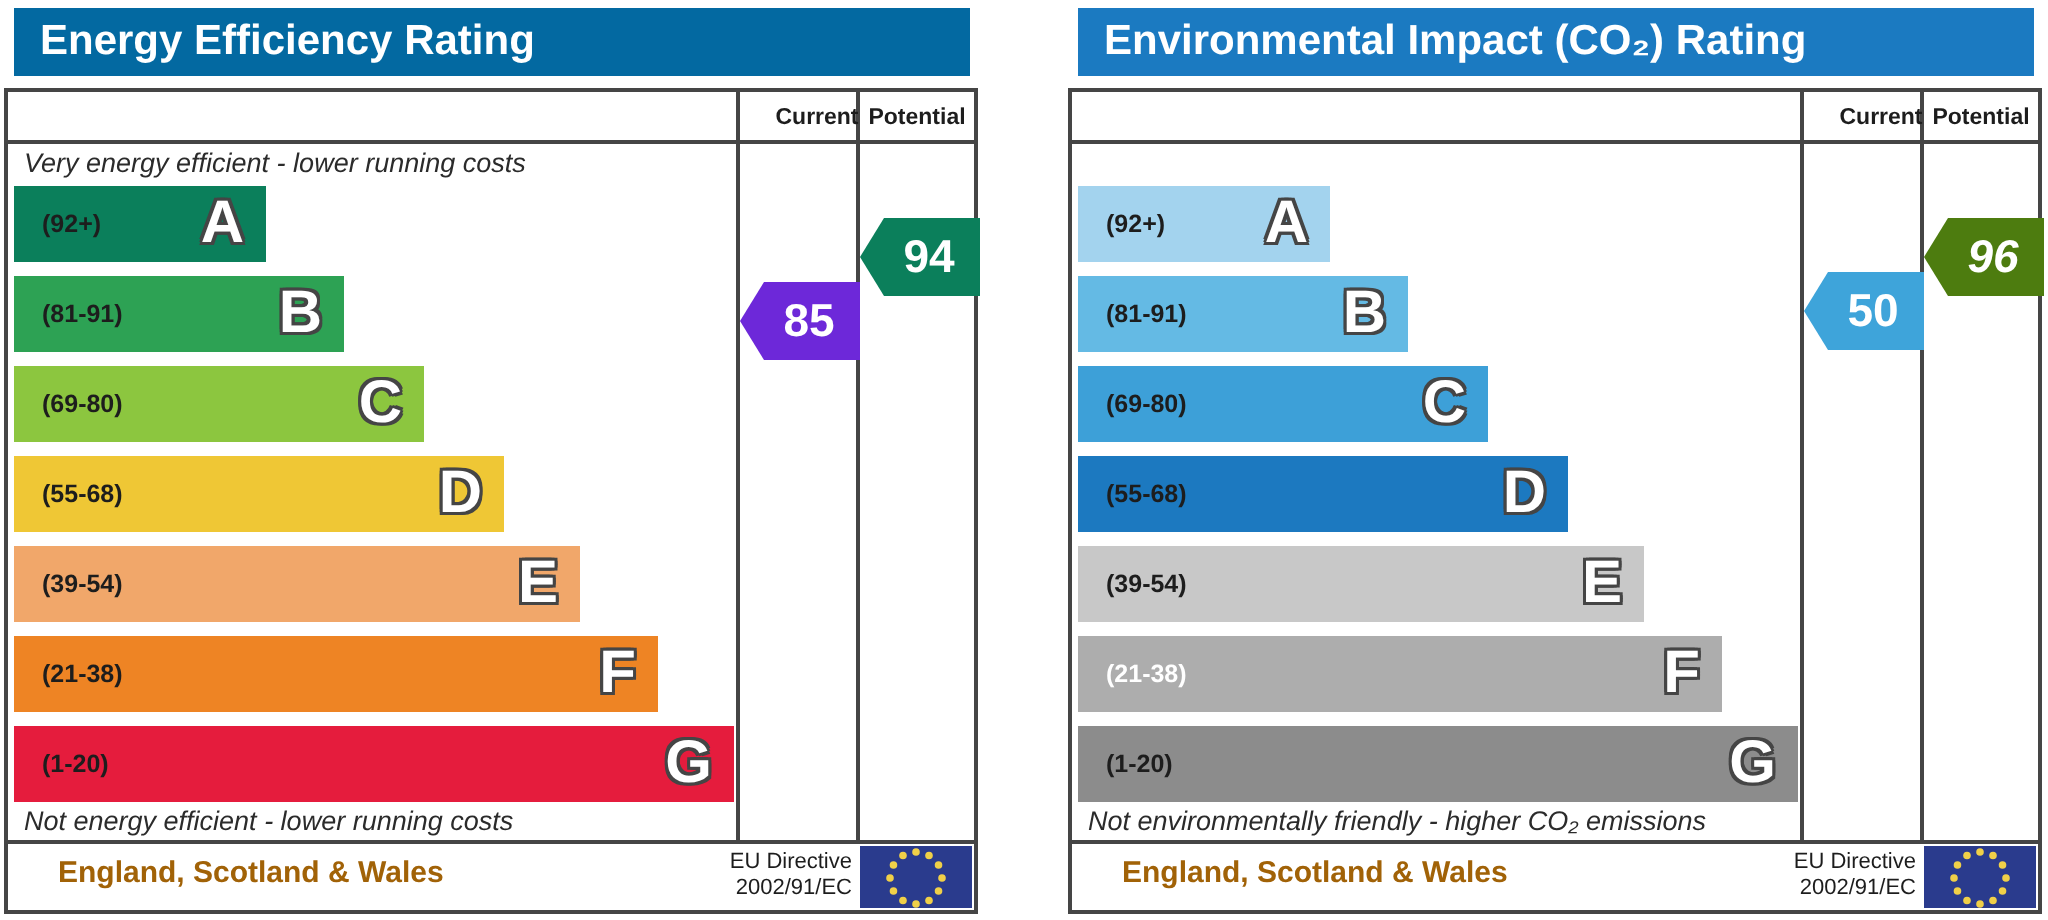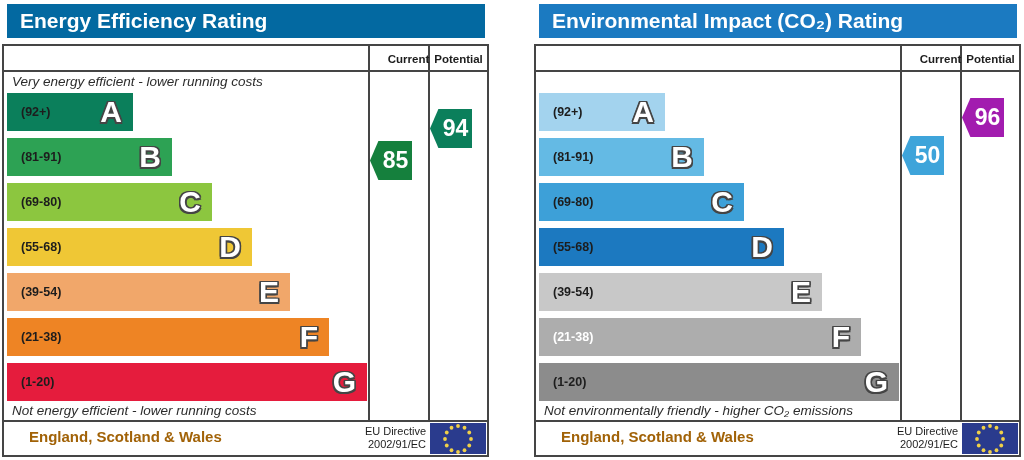--- a/index.html
+++ b/index.html
@@ -18,21 +18,21 @@
   .colhead.cur{left:366px;width:77px;} .colhead.pot{left:426px;width:57px;}
   .note{position:absolute;left:8px;width:350px;height:18px;line-height:18px;
         font-size:13.5px;font-style:italic;color:#2b2b2b;white-space:nowrap;}
   .note.top{top:27px;} .note.bottom{top:356px;}
   .band{position:absolute;left:3px;height:38px;display:flex;align-items:center;
         justify-content:space-between;padding:0 11px 0 14px;box-sizing:border-box;}
   .range{font-size:12.5px;font-weight:bold;color:#1d1d1d;white-space:nowrap;}
   .letter{font-size:30px;font-weight:bold;color:#ffffff;line-height:1;
      text-shadow:-1.5px -1.5px 0 #454545,1.5px -1.5px 0 #454545,-1.5px 1.5px 0 #454545,
       1.5px 1.5px 0 #454545,-1.5px 0 0 #454545,1.5px 0 0 #454545,0 -1.5px 0 #454545,0 1.5px 0 #454545;}
-  .arrow{position:absolute;width:42px;height:39px;display:flex;align-items:center;justify-content:center;
+  .arrow{position:absolute;width:60px;height:39px;display:flex;align-items:center;justify-content:center;
          padding-left:9px;box-sizing:border-box;color:#ffffff;font-size:23px;font-weight:bold;
          clip-path:polygon(0 50%,20% 0,100% 0,100% 100%,20% 100%);}
   .footer-region{position:absolute;left:25px;top:382px;font-size:15px;font-weight:bold;color:#a16207;}
   .directive{position:absolute;left:340px;top:379px;width:82px;text-align:right;
              font-size:11px;line-height:13px;color:#1d1d1d;}
   .flag{position:absolute;left:426px;top:377px;width:56px;height:31px;display:flex;
         align-items:center;justify-content:center;}
 </style>
 </head>
 <body>
@@ -73,21 +73,21 @@
       </div>
       <div class="band" style="top: 272px; width: 322px; background-color: rgb(238, 132, 36);">
         <span class="range" style="color: rgb(29, 29, 29);">(21-38)</span>
         <span class="letter">F</span>
       </div>
       <div class="band" style="top: 317px; width: 360px; background-color: rgb(229, 28, 61);">
         <span class="range" style="color: rgb(29, 29, 29);">(1-20)</span>
         <span class="letter">G</span>
       </div>
 
-      <div class="arrow" style="left: 366px; top: 95px; background-color: #15803d;">85</div>
+      <div class="arrow" style="left: 366px; top: 95px; background-color: #6d28d9;">85</div>
       <div class="arrow" style="left: 426px; top: 63px; background-color: rgb(11, 127, 91);">94</div>
 
       <div class="footer-region">England, Scotland &amp; Wales</div>
       <div class="directive">
         <div>EU Directive</div>
         <div>2002/91/EC</div>
       </div>
       <div class="flag" style="background-color: rgb(42, 59, 141);">
         <svg width="54" height="30" viewBox="-13.5 -7.5 27 15">
           <g fill="#f0d048">
@@ -143,21 +143,21 @@
       <div class="band" style="top: 272px; width: 322px; background-color: rgb(173, 173, 173);">
         <span class="range" style="color: rgb(255, 255, 255);">(21-38)</span>
         <span class="letter">F</span>
       </div>
       <div class="band" style="top: 317px; width: 360px; background-color: rgb(140, 140, 140);">
         <span class="range" style="color: rgb(29, 29, 29);">(1-20)</span>
         <span class="letter">G</span>
       </div>
 
       <div class="arrow" style="left: 366px; top: 90px; background-color: rgb(62, 164, 218);">50</div>
-      <div class="arrow" style="left: 426px; top: 52px; background-color: #a21caf;">96</div>
+      <div class="arrow" style="left: 426px; top: 63px; background-color: #4d7c0f; font-style: italic;">96</div>
 
       <div class="footer-region">England, Scotland &amp; Wales</div>
       <div class="directive">
         <div>EU Directive</div>
         <div>2002/91/EC</div>
       </div>
       <div class="flag" style="background-color: rgb(42, 59, 141);">
         <svg width="54" height="30" viewBox="-13.5 -7.5 27 15">
           <g fill="#f0d048">
             <circle cx="6.5" cy="0" r="0.95"></circle>

